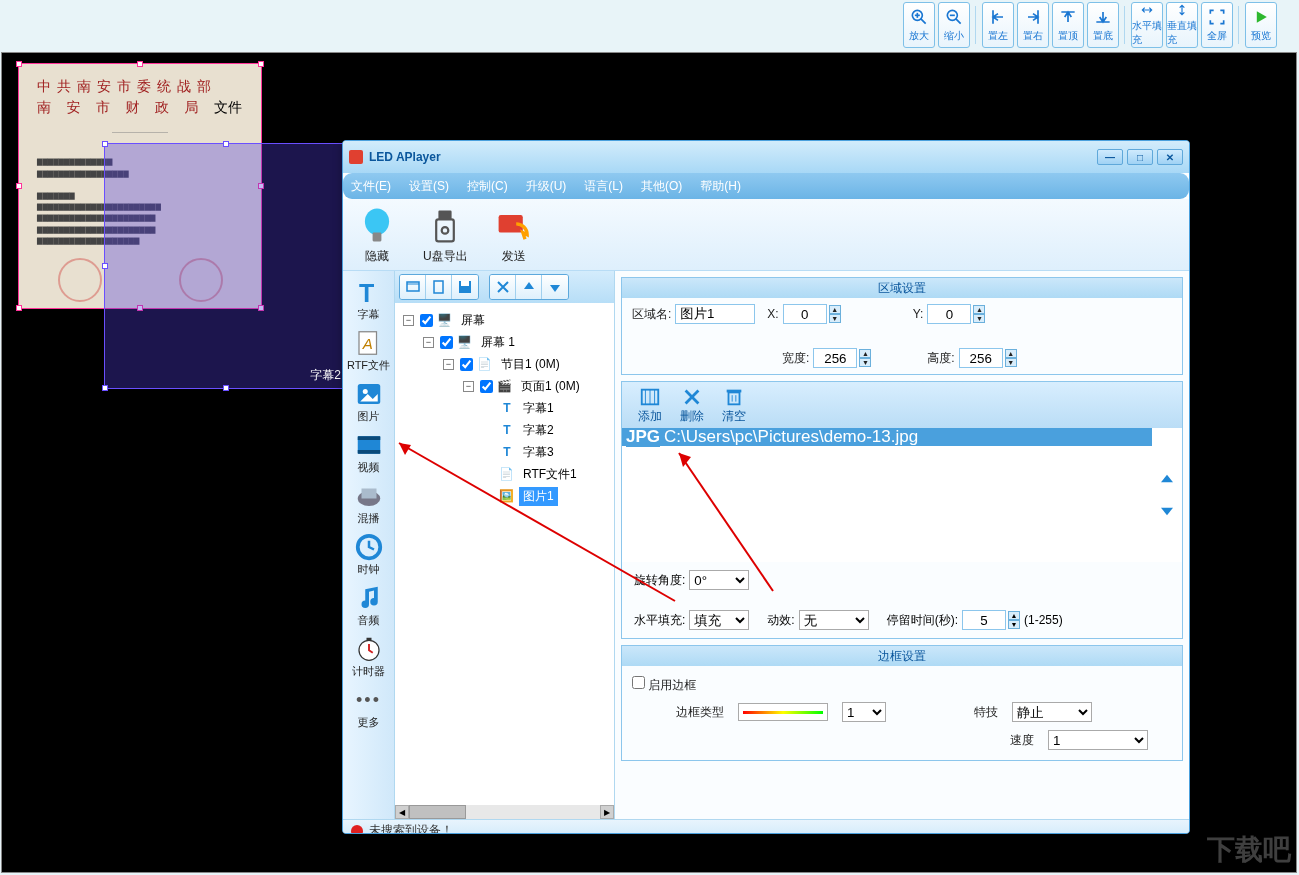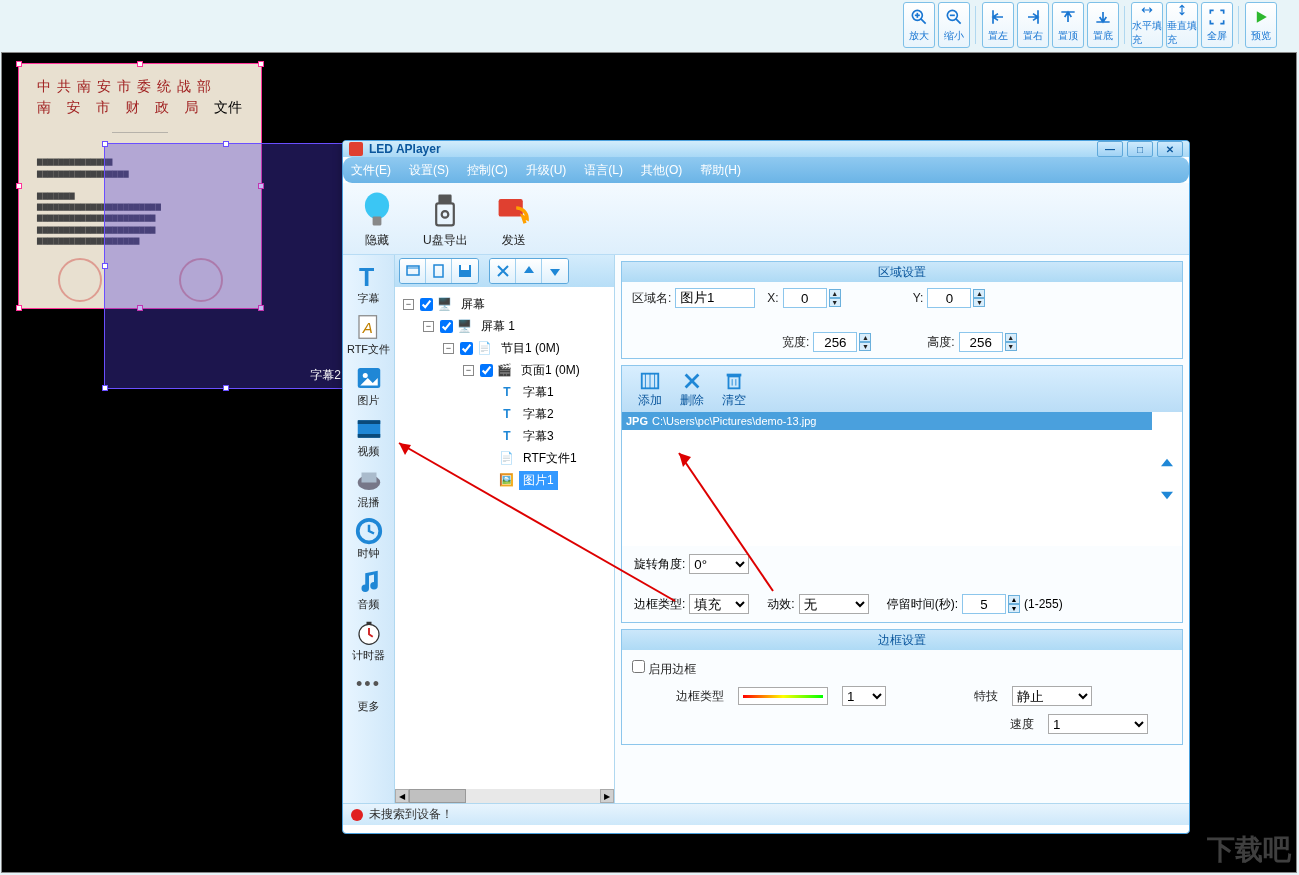--- a/index.html
+++ b/index.html
@@ -23,21 +23,21 @@
 .sel-box .h-nw { top:-3px; left:-3px; } .sel-box .h-n { top:-3px; left:calc(50% - 3px); } .sel-box .h-ne { top:-3px; right:-3px; }
 .sel-box .h-w { top:calc(50% - 3px); left:-3px; } .sel-box .h-e { top:calc(50% - 3px); right:-3px; }
 .sel-box .h-sw { bottom:-3px; left:-3px; } .sel-box .h-s { bottom:-3px; left:calc(50% - 3px); } .sel-box .h-se { bottom:-3px; right:-3px; }
 .sel1 { top: 10px; left: 16px; width: 244px; height: 246px; }
 .sel2 { top: 90px; left: 102px; width: 244px; height: 246px; background: rgba(80,60,220,0.35); border-color: #6a4fff; }
 .sel2 .handle { border-color: #6a4fff; }
 .sel-label { position:absolute; bottom:4px; right:6px; color:#fff; font-size:12px; }
 
 
 .app-window { position: absolute; top: 140px; left: 342px; width: 848px; height: 694px; background: #fff; border: 1px solid #4aa0dd; border-radius: 4px; box-shadow: 0 2px 10px rgba(0,0,0,0.3); overflow: hidden; }
-.titlebar { height: 16px; background: linear-gradient(#d2ecfb, #a8d8f6); display: flex; align-items: center; padding: 0 6px; color: #0a569c; font-weight: bold; font-size: 12px; }
+.titlebar { height: 32px; background: linear-gradient(#d2ecfb, #a8d8f6); display: flex; align-items: center; padding: 0 6px; color: #0a569c; font-weight: bold; font-size: 12px; }
 .titlebar .app-icon { width: 14px; height: 14px; background: #e04030; margin-right: 6px; border-radius: 2px; }
 .titlebar .spacer { flex: 1; }
 .win-controls { display: flex; gap: 4px; }
 .win-btn { width: 26px; height: 16px; border: 1px solid #5fa8da; background: linear-gradient(#cfeafd,#a0d2f4); border-radius: 2px; display:flex; align-items:center; justify-content:center; color:#0a569c; font-size:10px; cursor:pointer; }
 
 .menubar { height: 26px; background: linear-gradient(#8fc9f0,#6bb4e6); display: flex; align-items: center; padding: 0 8px; gap: 18px; color: #fff; font-size: 12px; border-radius: 9px; }
 .menubar span { cursor: pointer; }
 
 .main-toolbar { height: 72px; background: linear-gradient(#f4faff,#deeffc); border-bottom: 1px solid #b8dcf5; display: flex; align-items: center; padding: 0 12px; gap: 24px; }
 .main-tool { display: flex; flex-direction: column; align-items: center; cursor: pointer; color: #222; font-size: 12px; }
@@ -78,21 +78,21 @@
 .spin input { width:44px; text-align:center; }
 .spin .spbtns { display:flex; flex-direction:column; margin-left:2px; }
 .spin .sp { width:12px; height:9px; border:1px solid #6bb0dc; background:#d8edfb; font-size:7px; display:flex; align-items:center; justify-content:center; cursor:pointer; }
 
 .file-area { border:1px solid #8cc6ec; }
 .file-toolbar { height:46px; background:linear-gradient(#d8eefe,#baddf6); display:flex; align-items:center; gap:18px; padding:0 16px; font-size:12px; color:#0a569c; }
 .ft-btn { display:flex; flex-direction:column; align-items:center; cursor:pointer; }
 .ft-btn svg { width:22px; height:22px; }
 .file-body { display:flex; }
 .file-list { flex:1; height:134px; background:#fff; overflow:auto; }
-.file-row { height:18px; background:#4aa0dd; color:#fff; font-size:11px; padding:0 4px; display:flex; align-items:center; }
+.file-row { height:18px; background:#4aa0dd; color:#fff; font-size:17px; padding:0 4px; display:flex; align-items:center; }
 .file-row .tag { background:#4aa0dd; color:#fff; font-weight:bold; margin-right:4px; }
 .file-side { width:30px; display:flex; flex-direction:column; justify-content:center; align-items:center; gap:12px; background:#fff; }
 .file-side svg { width:18px; height:18px; cursor:pointer; }
 
 .bottom-form { display:flex; flex-wrap:wrap; gap:10px 18px; padding:8px 12px; align-items:flex-start; font-size:12px; }
 .combostyle { height:20px; border:1px solid #aaa; background:#fff; }
 
 .border-sect .sect-body { display:block; }
 .border-row { display:flex; align-items:center; gap:14px; padding:4px 0; }
 .border-preview { width:90px; height:18px; border:1px solid #aaa; background:#fff; display:inline-flex; align-items:center; padding:0 4px; }
@@ -535,21 +535,21 @@
               </svg>
           </div>
         </div>
         <div class="bottom-form">
           <div class="field">
               <label>旋转角度:</label>
               <select class="combostyle" style="width:60px"><option>0°</option></select>
             </div>
           <div style="width:100%"></div>
           <div class="field">
-              <label>边框类型:</label>
+              <label>水平填充:</label>
               <select class="combostyle" style="width:60px"><option>填充</option></select>
             </div>
           <div class="field">
               <label>动效:</label>
               <select class="combostyle" style="width:70px"><option>无</option></select>
             </div>
           <div class="field">
               <label>停留时间(秒):</label>
               <div class="spin">
                 <input type="text" style="width: 44px; text-align: center;" value="5">

